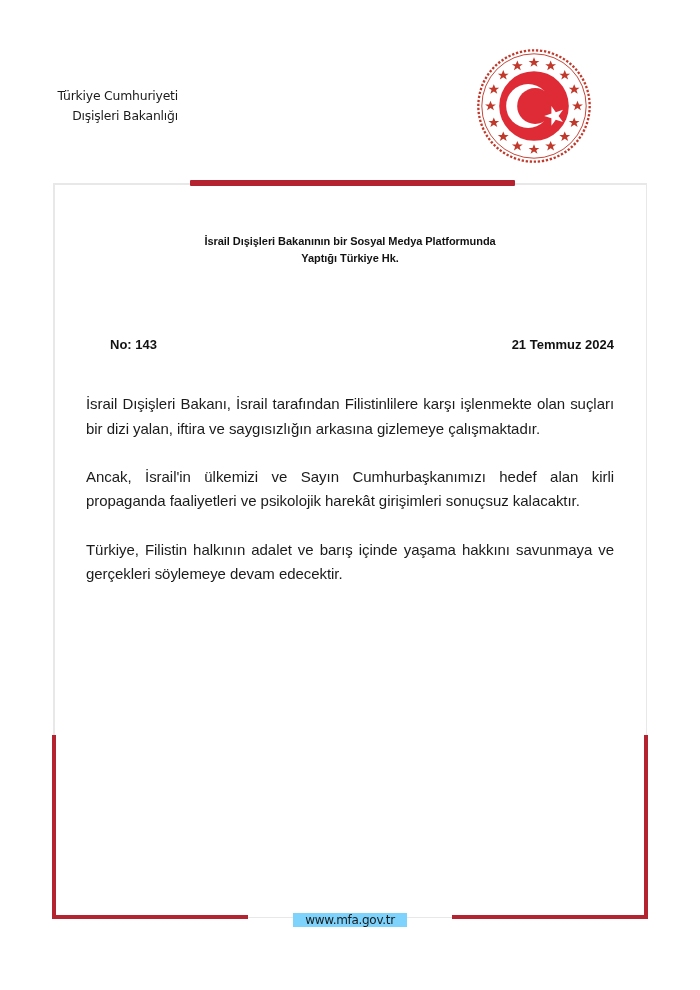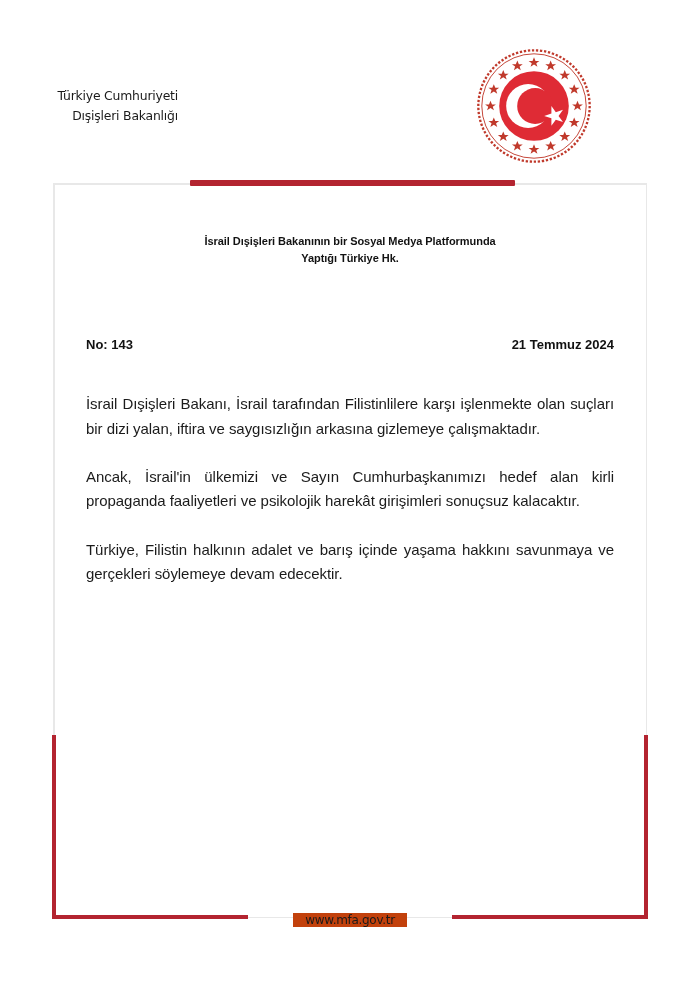--- a/index.html
+++ b/index.html
@@ -97,21 +97,21 @@
     left: 0;
     bottom: -9px;
     width: 100%;
     text-align: center;
     font-family: "DejaVu Sans", sans-serif;
     font-size: 12px;
     color: #1a1a1a;
     letter-spacing: -0.3px;
   }
   .footer-url span {
-    background: #c2410c;
+    background: #7dd3fc;
     padding: 0 12px;
   }
 
   
   .content {
     position: absolute;
     left: 86px;
     top: 218px;
     width: 528px;
   }
@@ -125,20 +125,21 @@
     letter-spacing: -0.05px;
   }
   .meta-row {
     display: flex;
     justify-content: space-between;
     align-items: baseline;
     margin-top: 71px;
     font-size: 13px;
     font-weight: bold;
     color: #121212;
+    margin-left: 24px;
   }
   .body-copy { margin-top: 40px; }
   .body-copy p {
     margin: 0 0 24px 0;
     font-size: 15px;
     line-height: 1.62;
     color: #1b1b1b;
     text-align: justify;
     text-justify: inter-word;
     letter-spacing: -0.05px;

